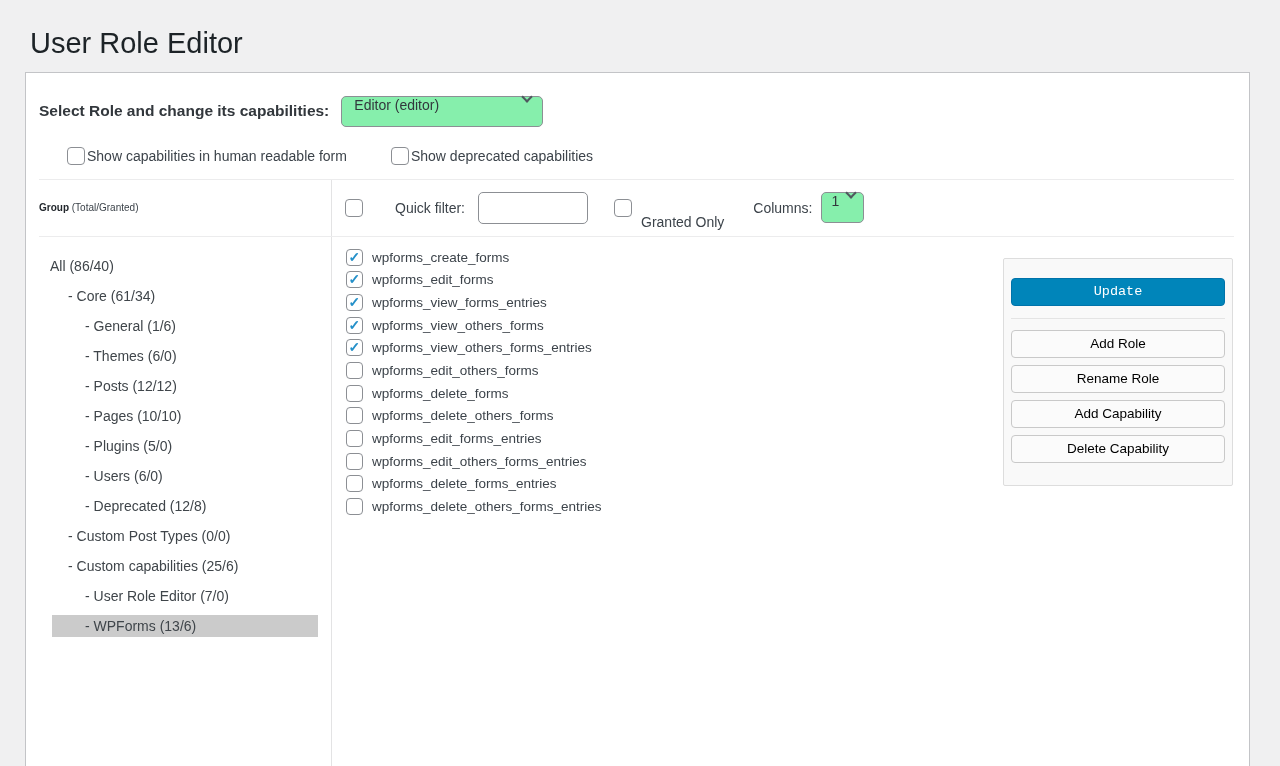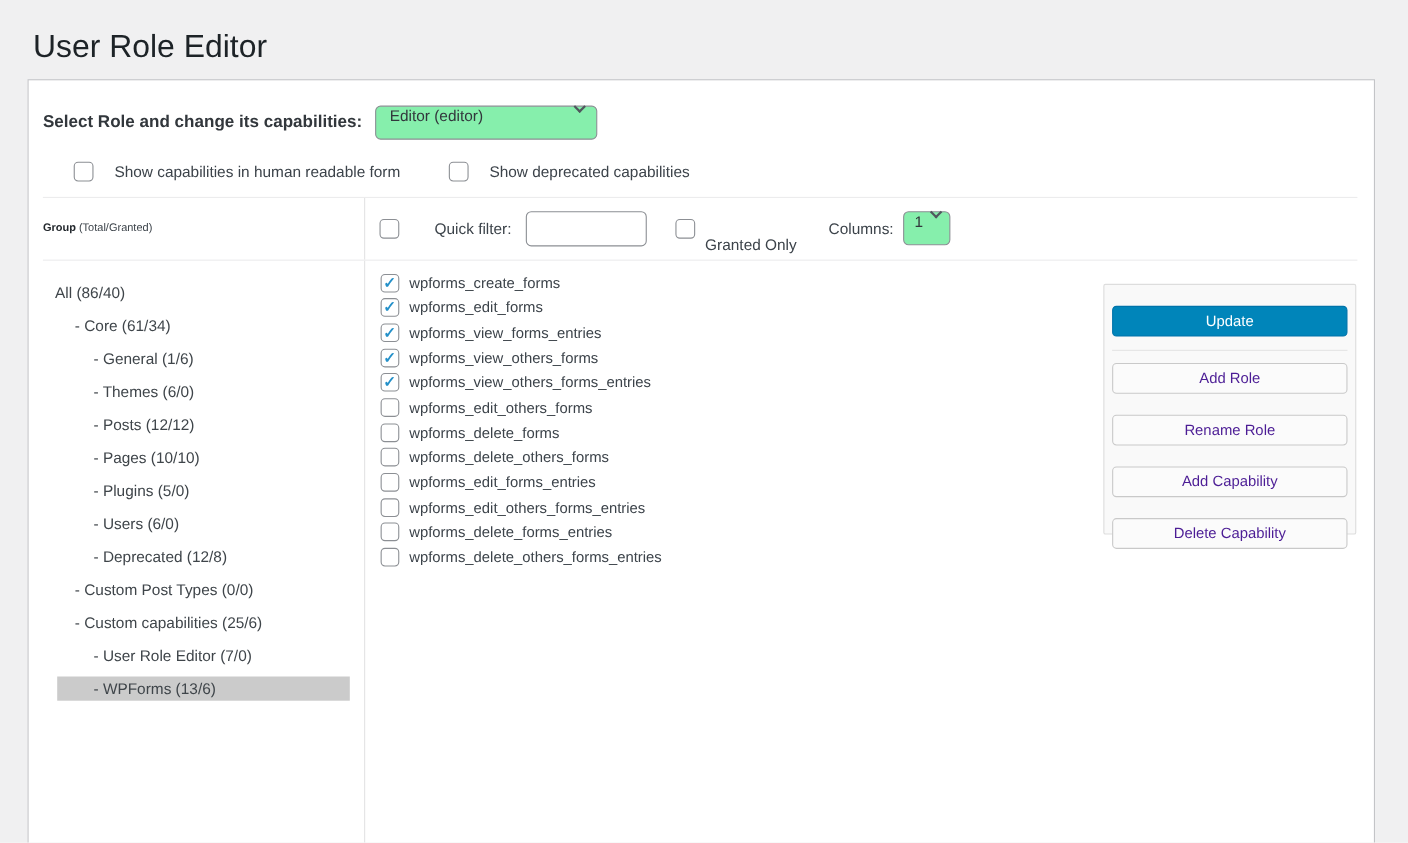--- a/index.html
+++ b/index.html
@@ -35,21 +35,21 @@
   .chevron {
     width: 8px; height: 8px; margin-top: -4px;
     border-right: 2px solid #50575e; border-bottom: 2px solid #50575e;
     transform: rotate(45deg); flex-shrink: 0; margin-left: 10px;
   }
   
   .options-row {
     display: flex; align-items: center;
     padding: 12px 13px 14px 13px; font-size: 14px;
   }
-  .opt-item { display: flex; align-items: center; gap: 19px; padding-left: 28px; }
+  .opt-item { display: flex; align-items: center; gap: 2px; padding-left: 28px; }
   .opt-item + .opt-item { margin-left: 16px; }
   
   .cb {
     width: 18px; height: 18px; flex-shrink: 0;
     border: 1px solid #8c8f94; border-radius: 4px; background: #fff;
     position: relative; cursor: pointer;
   }
   .cb.checked::after {
     content: "\2713";
     position: absolute; left: 1.5px; top: -1.5px;
@@ -116,29 +116,29 @@
     background: #f9f9f9; border: 1px solid #dddddd; border-radius: 2px;
     padding: 19px 7px 0 7px;
   }
   .btn {
     display: block; width: 100%; height: 28px;
     border-radius: 4px; font-size: 13.5px;
     font-family: "Liberation Sans", sans-serif;
     cursor: pointer; text-align: center; line-height: 26px;
   }
   .btn-primary {
-    background: #0085ba; border: 1px solid #0073aa; color: #fff;
+    background: #0085ba; border: 1px solid #0073aa; color: #fff; font-family: Liberation Mono, monospace;
   }
   .panel-sep {
     border: none; border-top: 1px solid #e4e4e4;
     margin: 12px 0 11px 0;
   }
   .btn-secondary {
-    background: #fbfbfb; border: 1px solid #c9c9c9; color: #4c1d95;
-    margin-bottom: 19px;
+    background: #fbfbfb; border: 1px solid #c9c9c9; color: #000000;
+    margin-bottom: 7px;
   }
 </style>
 </head>
 <body>
 
 <h1 class="page-title">User Role Editor</h1>
 
 <div class="panel">
 
   <div class="role-row">

